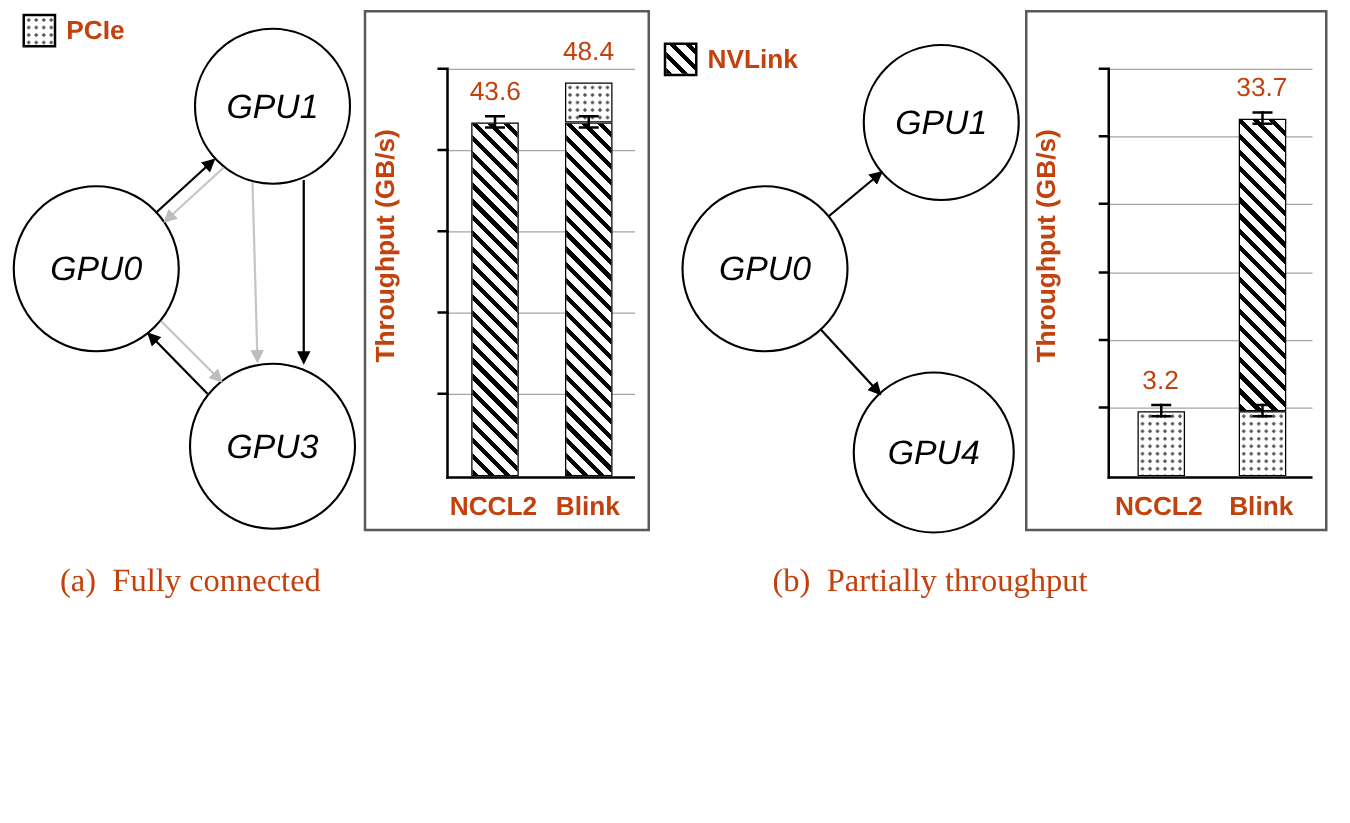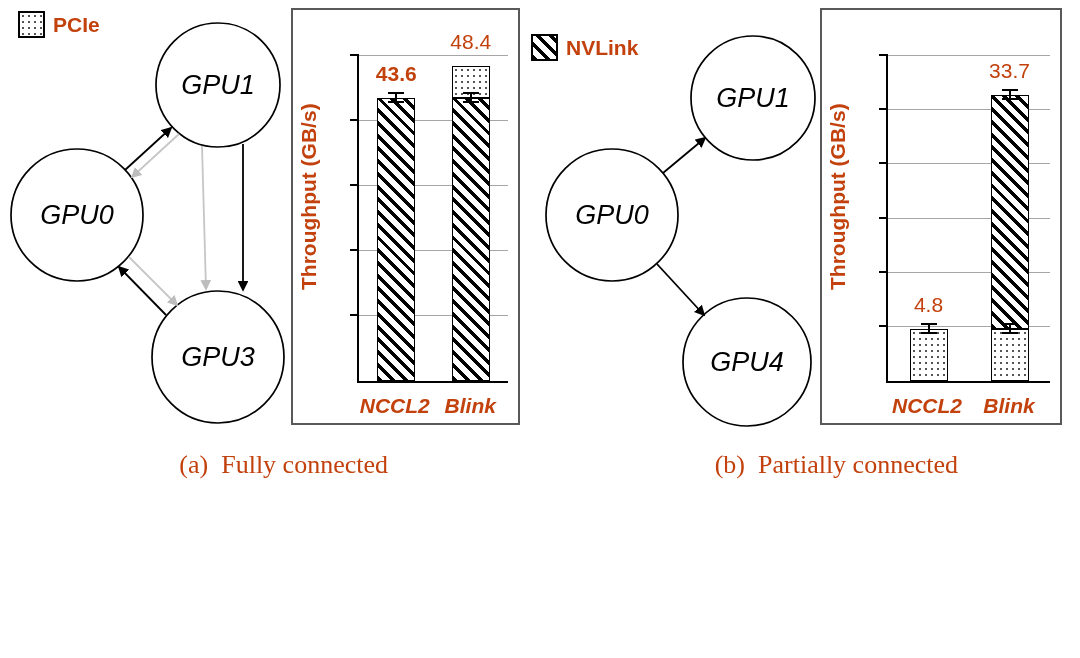--- a/index.html
+++ b/index.html
@@ -62,24 +62,24 @@
             background-image: linear-gradient(#000,#000),
                               linear-gradient(#000,#000),
                               linear-gradient(#000,#000);
             background-size: 2px 100%, 100% 2px, 100% 2px;
             background-position: center top, left top, left bottom;
             background-repeat: no-repeat; }
 
   .x-labels { position:absolute; left:64px; right:10px; bottom:5px;
               display:flex; justify-content:space-around;
               font-weight:bold; font-size:21px; }
-  .x-label { width:38px; display:flex; justify-content:center; white-space:nowrap;font-style:italic; }
-
-  
-  .subcaption { position:absolute; top:450px; width:340px; text-align:right;
+  .x-label { width:38px; display:flex; justify-content:center; white-space:nowrap; }
+
+  
+  .subcaption { position:absolute; top:450px; width:340px; text-align:left;
                 font-family:"Liberation Serif", serif; font-size:26px;
                 white-space:pre-wrap; }
   #caption-a { left:48px; }
   #caption-b { left:618px; }
 
   .figcaption { position:absolute; left:0; top:548px; width:1080px;
                 font-family:"Liberation Serif", serif; font-size:31px;
                 line-height:48px; }
   .figcaption .line1 { text-align:justify; text-align-last:justify; }
   .code { font-family:"Liberation Mono", monospace; font-size:28px; }
@@ -133,21 +133,21 @@
         <div class="gridline" style="bottom: 60%;"></div>
         <div class="tick" style="bottom: 60%;"></div>
         <div class="gridline" style="bottom: 80%;"></div>
         <div class="tick" style="bottom: 80%;"></div>
         <div class="gridline" style="bottom: 100%;"></div>
         <div class="tick" style="bottom: 100%;"></div>
         <div class="bars">
           <div class="bar-slot">
             <div class="seg pat-hatch" style="bottom: 0%; height: 87.2%;"></div>
             <div class="errbar" style="bottom: calc(87.2% - 5px);"></div>
-            <div class="bar-value" style="bottom: calc(87.2% + 12px); font-weight: bold;">43.6</div>
+            <div class="bar-value" style="bottom: calc(87.2% + 12px);">43.6</div>
           </div>
           <div class="bar-slot">
             <div class="seg pat-hatch" style="bottom: 0%; height: 87%;"></div>
             <div class="seg pat-dots" style="bottom: 87%; height: 9.8%;"></div>
             <div class="errbar" style="bottom: calc(87% - 5px);"></div>
             <div class="bar-value" style="bottom: calc(96.8% + 12px);">48.4</div>
           </div>
         </div>
       </div>
     <div class="x-labels">
@@ -186,36 +186,36 @@
         <div class="gridline" style="bottom: 66.6667%;"></div>
         <div class="tick" style="bottom: 66.6667%;"></div>
         <div class="gridline" style="bottom: 83.3333%;"></div>
         <div class="tick" style="bottom: 83.3333%;"></div>
         <div class="gridline" style="bottom: 100%;"></div>
         <div class="tick" style="bottom: 100%;"></div>
         <div class="bars">
           <div class="bar-slot">
             <div class="seg pat-dots" style="bottom: 0%; height: 16%;"></div>
             <div class="errbar" style="bottom: calc(16% - 5px);"></div>
-            <div class="bar-value" style="bottom: calc(16% + 12px);">4.8</div>
+            <div class="bar-value" style="bottom: calc(16% + 12px);">3.2</div>
           </div>
           <div class="bar-slot">
             <div class="seg pat-dots" style="bottom: 0%; height: 16%;"></div>
             <div class="seg pat-hatch" style="bottom: 16%; height: 72%;"></div>
             <div class="errbar" style="bottom: calc(16% - 5px);"></div>
             <div class="errbar" style="bottom: calc(88% - 5px);"></div>
             <div class="bar-value" style="bottom: calc(88% + 12px);">33.7</div>
           </div>
         </div>
       </div>
     <div class="x-labels">
         <div class="x-label">NCCL2</div>
         <div class="x-label">Blink</div>
       </div>
   </div>
 
   <div class="subcaption" id="caption-a">(a)  Fully connected</div>
-  <div class="subcaption" id="caption-b">(b)  Partially connected</div>
+  <div class="subcaption" id="caption-b">(b)  Partially throughput</div>
 
   <div class="figcaption">
   </div>
 
 </div>
 
 </body></html>

